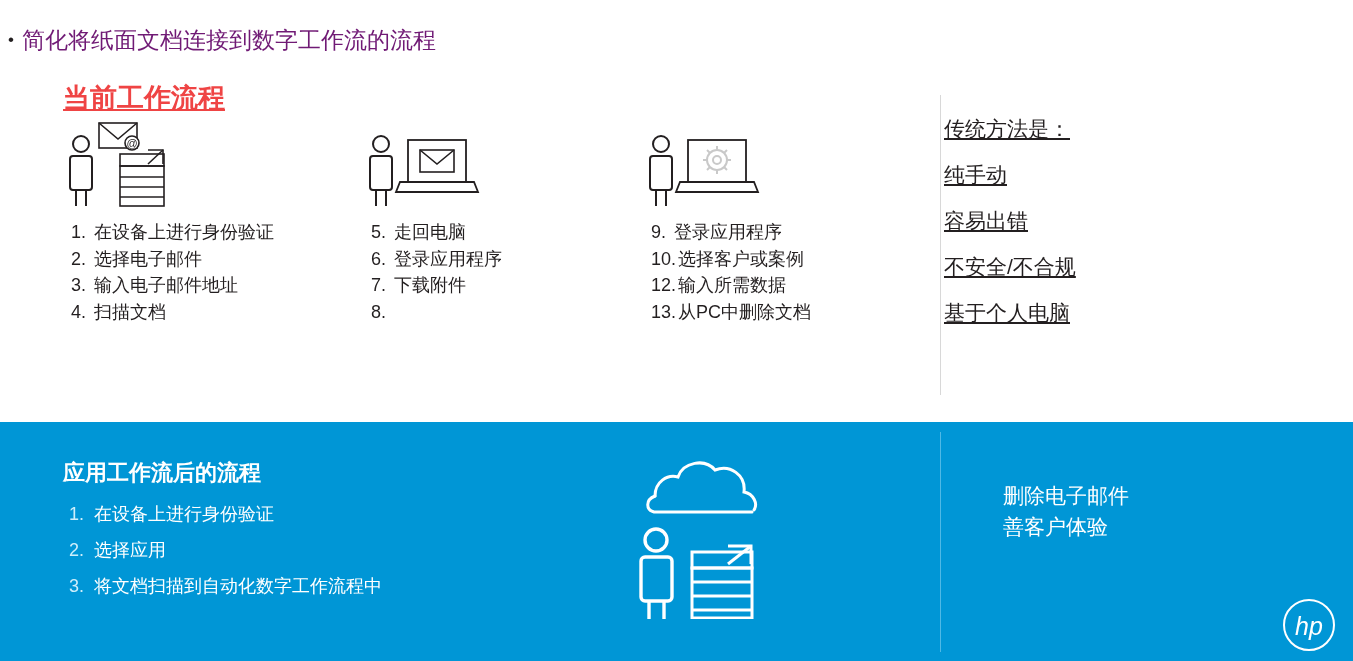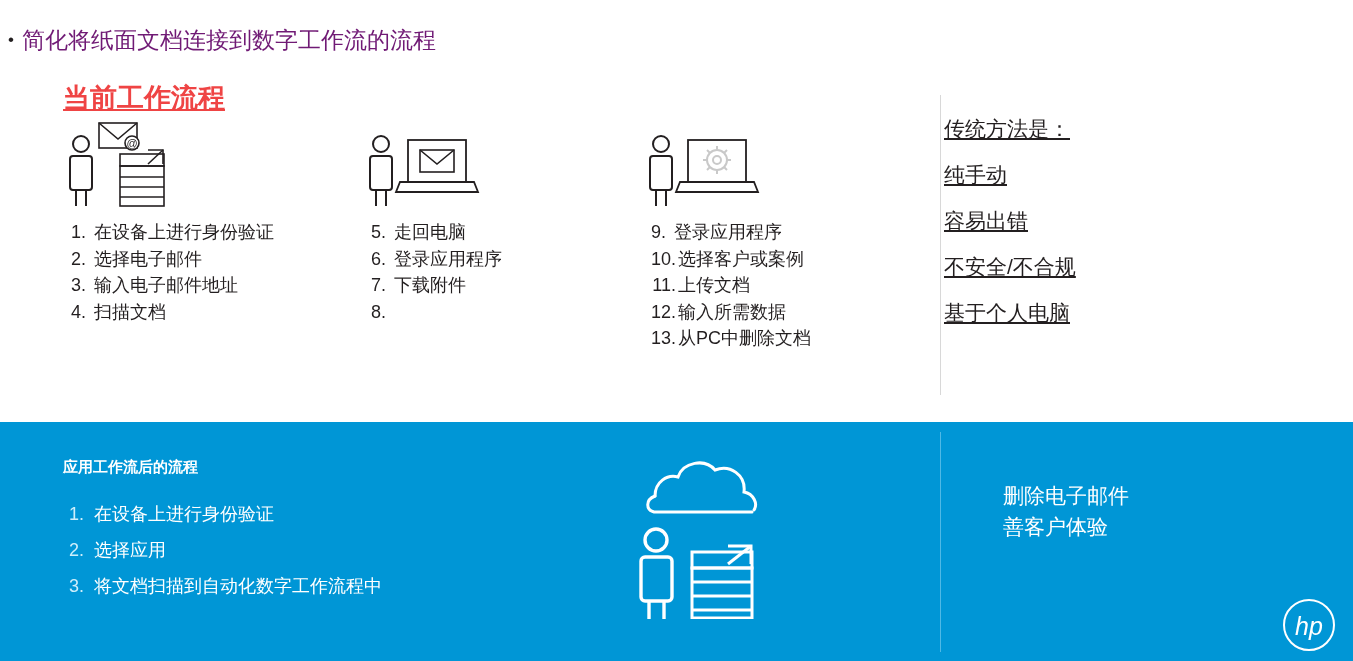--- a/index.html
+++ b/index.html
@@ -134,21 +134,21 @@
     left: 0;
     top: 422px;
     width: 1353px;
     height: 239px;
     background: #0096d6;
   }
   .blue-title {
     position: absolute;
     left: 63px;
     top: 36px;
-    font-size: 15px;
+    font-size: 22px;
     font-weight: bold;
     color: #ffffff;
   }
   ol.blue-steps {
     position: absolute;
     left: 60px;
     top: 74px;
     list-style: none;
     margin: 0;
     padding: 0;
@@ -338,24 +338,20 @@
         </svg>
       </div>
       <ol class="steps">
         <li>
             <span class="num">9.</span>
             <span class="txt">登录应用程序</span>
           </li>
         <li>
             <span class="num wide">10.</span>
             <span class="txt">选择客户或案例</span>
-          </li>
-        <li>
-            <span class="num wide">11.</span>
-            <span class="txt">上传文档</span>
           </li>
         <li>
             <span class="num wide">12.</span>
             <span class="txt">输入所需数据</span>
           </li>
         <li>
             <span class="num wide">13.</span>
             <span class="txt">从PC中删除文档</span>
           </li>
       </ol>

